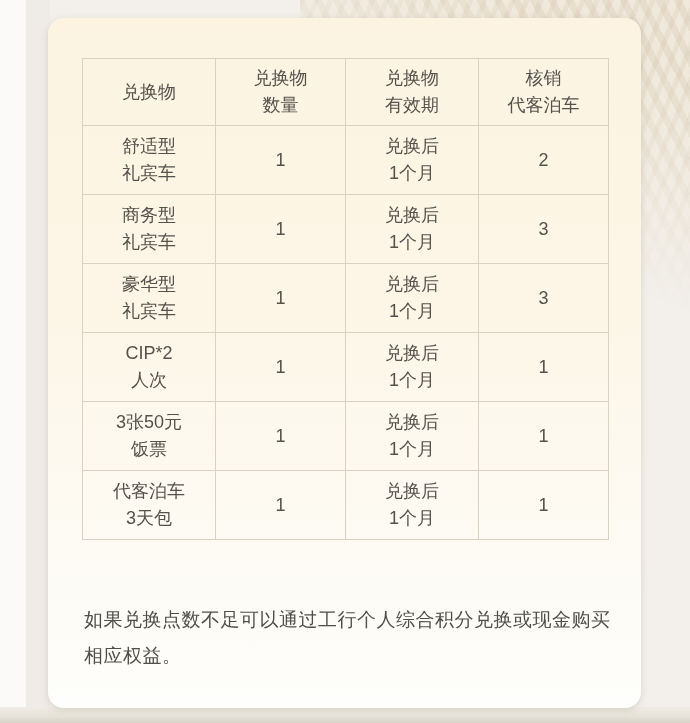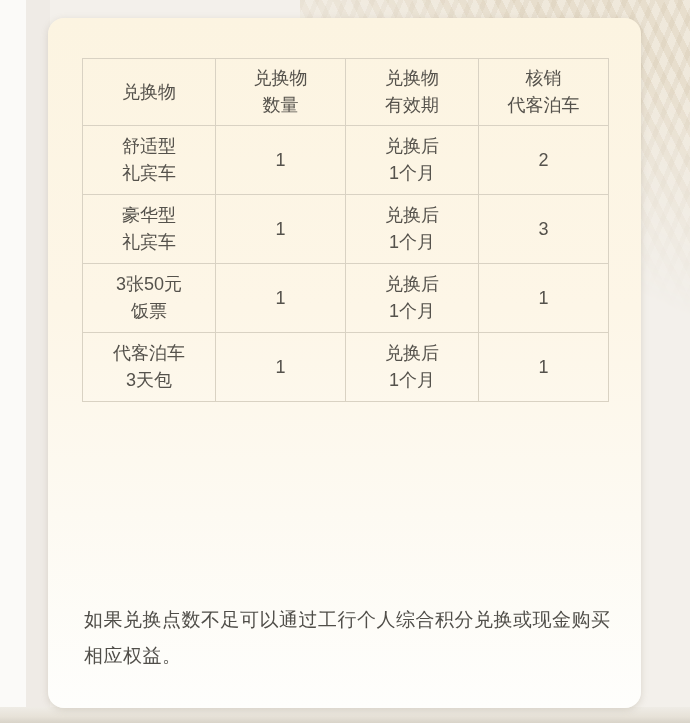--- a/index.html
+++ b/index.html
@@ -87,26 +87,42 @@
       <tbody>
         <tr>
           <td>舒适型
 礼宾车</td>
           <td>1</td>
           <td>兑换后
 1个月</td>
           <td>2</td>
         </tr>
         <tr>
+          <td>商务型
+礼宾车</td>
+          <td>1</td>
+          <td>兑换后
+1个月</td>
+          <td>3</td>
+        </tr>
+        <tr>
           <td>豪华型
 礼宾车</td>
           <td>1</td>
           <td>兑换后
 1个月</td>
           <td>3</td>
+        </tr>
+        <tr>
+          <td>CIP*2
+人次</td>
+          <td>1</td>
+          <td>兑换后
+1个月</td>
+          <td>1</td>
         </tr>
         <tr>
           <td>3张50元
 饭票</td>
           <td>1</td>
           <td>兑换后
 1个月</td>
           <td>1</td>
         </tr>
         <tr>

